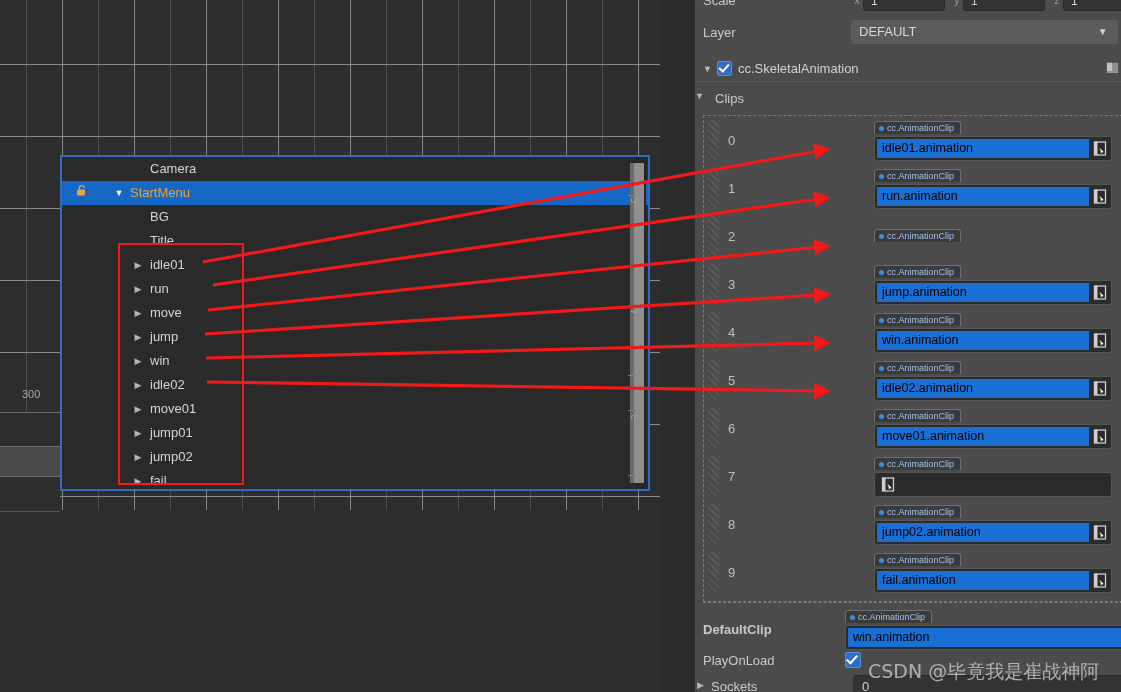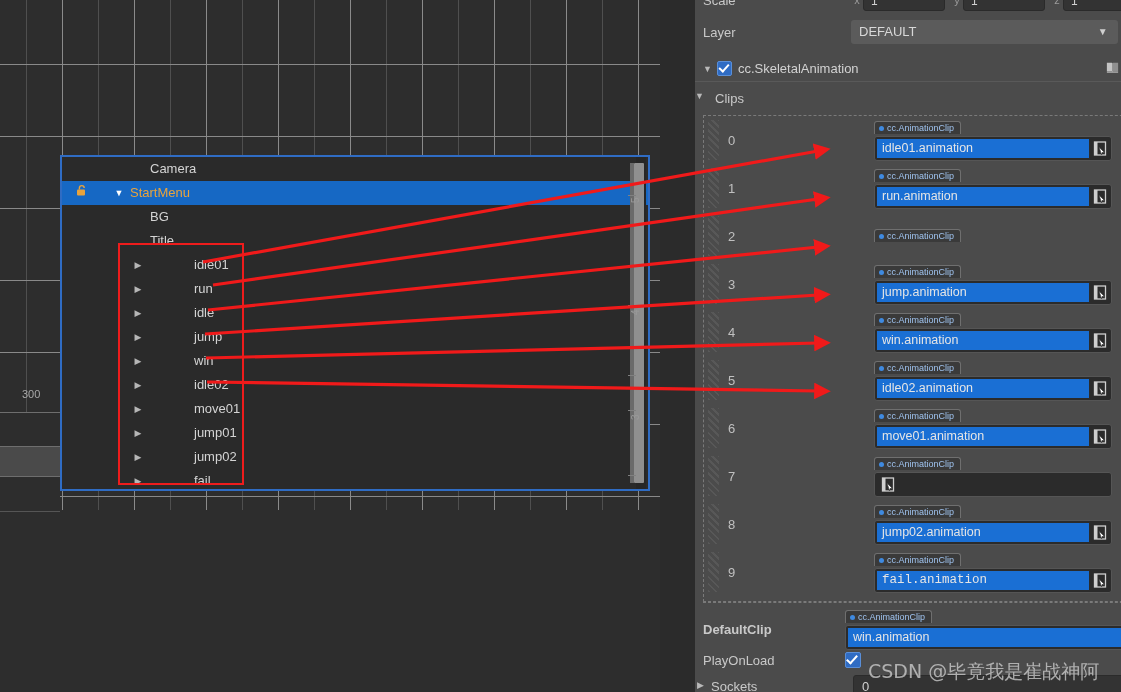--- a/index.html
+++ b/index.html
@@ -90,21 +90,21 @@
     position: absolute;
     width: 12px; height: 24px;
     color: #b6b6b6; font-size: 9px; text-align: center;
   }
   .tree-row .tlabel { position: absolute; top: 0; }
 
   
   .lvl0 .tlabel { left: 68px; }
   .lvl0 .caret  { left: 51px; }
   .lvl1 .tlabel { left: 88px; }
-  .lvl2 .tlabel { left: 88px; margin-left: 44px; }
+  .lvl2 .tlabel { left: 88px; }
   .lvl2 .caret  { left: 70px; }
 
   
   #tree-redbox {
     position: absolute;
     left: 118px; top: 243px;
     width: 126px; height: 242px;
     border: 2px solid #ee1c1c;
     box-sizing: border-box;
     pointer-events: none;
@@ -318,21 +318,21 @@
     background: #2b2b2b;
     border: 1px solid #555;
     border-radius: 3px;
     padding: 2px;
     box-sizing: border-box;
     height: 25px;
   }
   .clip-value {
     flex: 1;
     background: #1a6fd4;
-    color: #e5e5e5;
+    color: #000000;
     font-size: 12.5px;
     line-height: 19px;
     height: 19px;
     padding-left: 5px;
     overflow: hidden;
     white-space: nowrap;
   }
   .picker-btn {
     width: 17px; height: 19px;
     margin-left: 3px;
@@ -472,21 +472,21 @@
       <div class="tree-row lvl2">
         <span class="caret">▶</span>
         <span class="tlabel">idle01</span>
       </div>
       <div class="tree-row lvl2">
         <span class="caret">▶</span>
         <span class="tlabel">run</span>
       </div>
       <div class="tree-row lvl2">
         <span class="caret">▶</span>
-        <span class="tlabel">idle</span>
+        <span class="tlabel">move</span>
       </div>
       <div class="tree-row lvl2">
         <span class="caret">▶</span>
         <span class="tlabel">jump</span>
       </div>
       <div class="tree-row lvl2">
         <span class="caret">▶</span>
         <span class="tlabel">win</span>
       </div>
       <div class="tree-row lvl2">
@@ -732,21 +732,21 @@
             <rect x="1.2" y="2.6" width="10.6" height="1.6" fill="#e05a4f"></rect>
             <rect x="4.6" y="0.6" width="3.8" height="1.6" fill="#e05a4f"></rect>
             <path d="M2.4 4.6h8.2l-.8 9.3H3.2L2.4 4.6z" fill="none" stroke="#e05a4f" stroke-width="1.4"></path>
             <rect x="5" y="6.4" width="1.1" height="5.4" fill="#e05a4f"></rect>
             <rect x="7" y="6.4" width="1.1" height="5.4" fill="#e05a4f"></rect>
           </svg></span>
       </div>
       <div class="clip-item">
         <span class="drag-handle"></span>
         <span class="clip-index">9</span>
-        <span class="clip-field-wrap"><span class="clip-tag"><span class="dot"></span><span>cc.AnimationClip</span></span><span class="clip-value-row" style="display:flex;font-family:Liberation Mono, monospace;">
+        <span class="clip-field-wrap"><span class="clip-tag"><span class="dot"></span><span>cc.AnimationClip</span></span><span class="clip-value-row" style="display:flex;">
             <span class="clip-value">fail.animation</span>
             <span class="picker-btn"><svg width="17" height="19" viewBox="0 0 17 19">
                 <rect x="2.5" y="3" width="11" height="13" fill="none" stroke="#cfcfcf" stroke-width="1.3"></rect>
                 <rect x="2.5" y="3" width="3" height="13" fill="#cfcfcf"></rect>
                 <path d="M7 8l5.5 5.5h-2.4l-.6 2.4L7 8z" fill="#ffffff" stroke="#3a3a3a" stroke-width="0.7"></path>
               </svg></span>
           </span></span>
         <span class="clip-trash"><svg width="13" height="15" viewBox="0 0 13 15">
             <rect x="1.2" y="2.6" width="10.6" height="1.6" fill="#e05a4f"></rect>
             <rect x="4.6" y="0.6" width="3.8" height="1.6" fill="#e05a4f"></rect>

